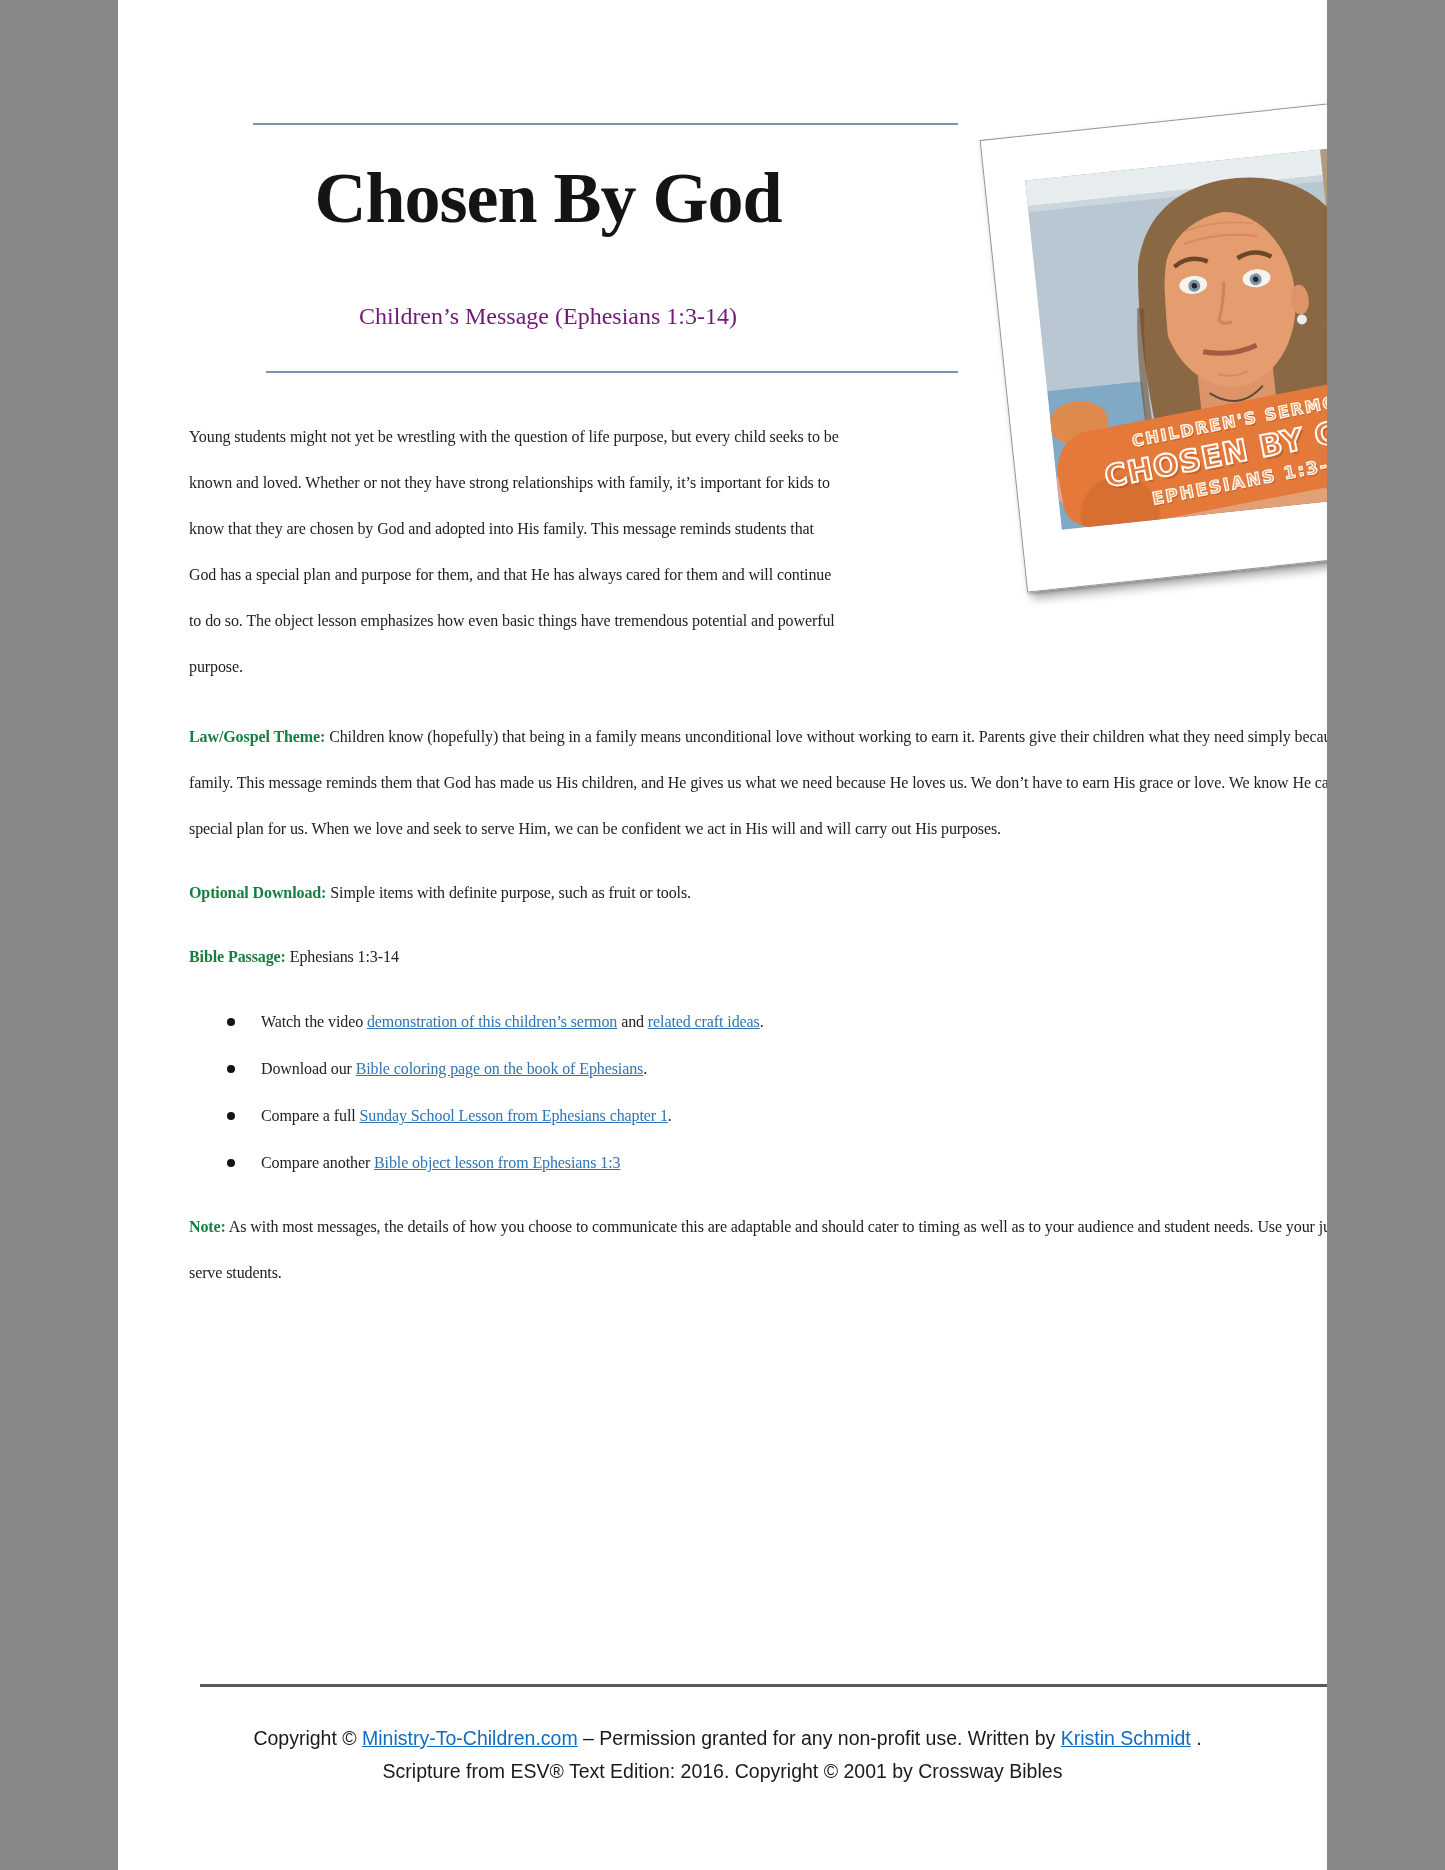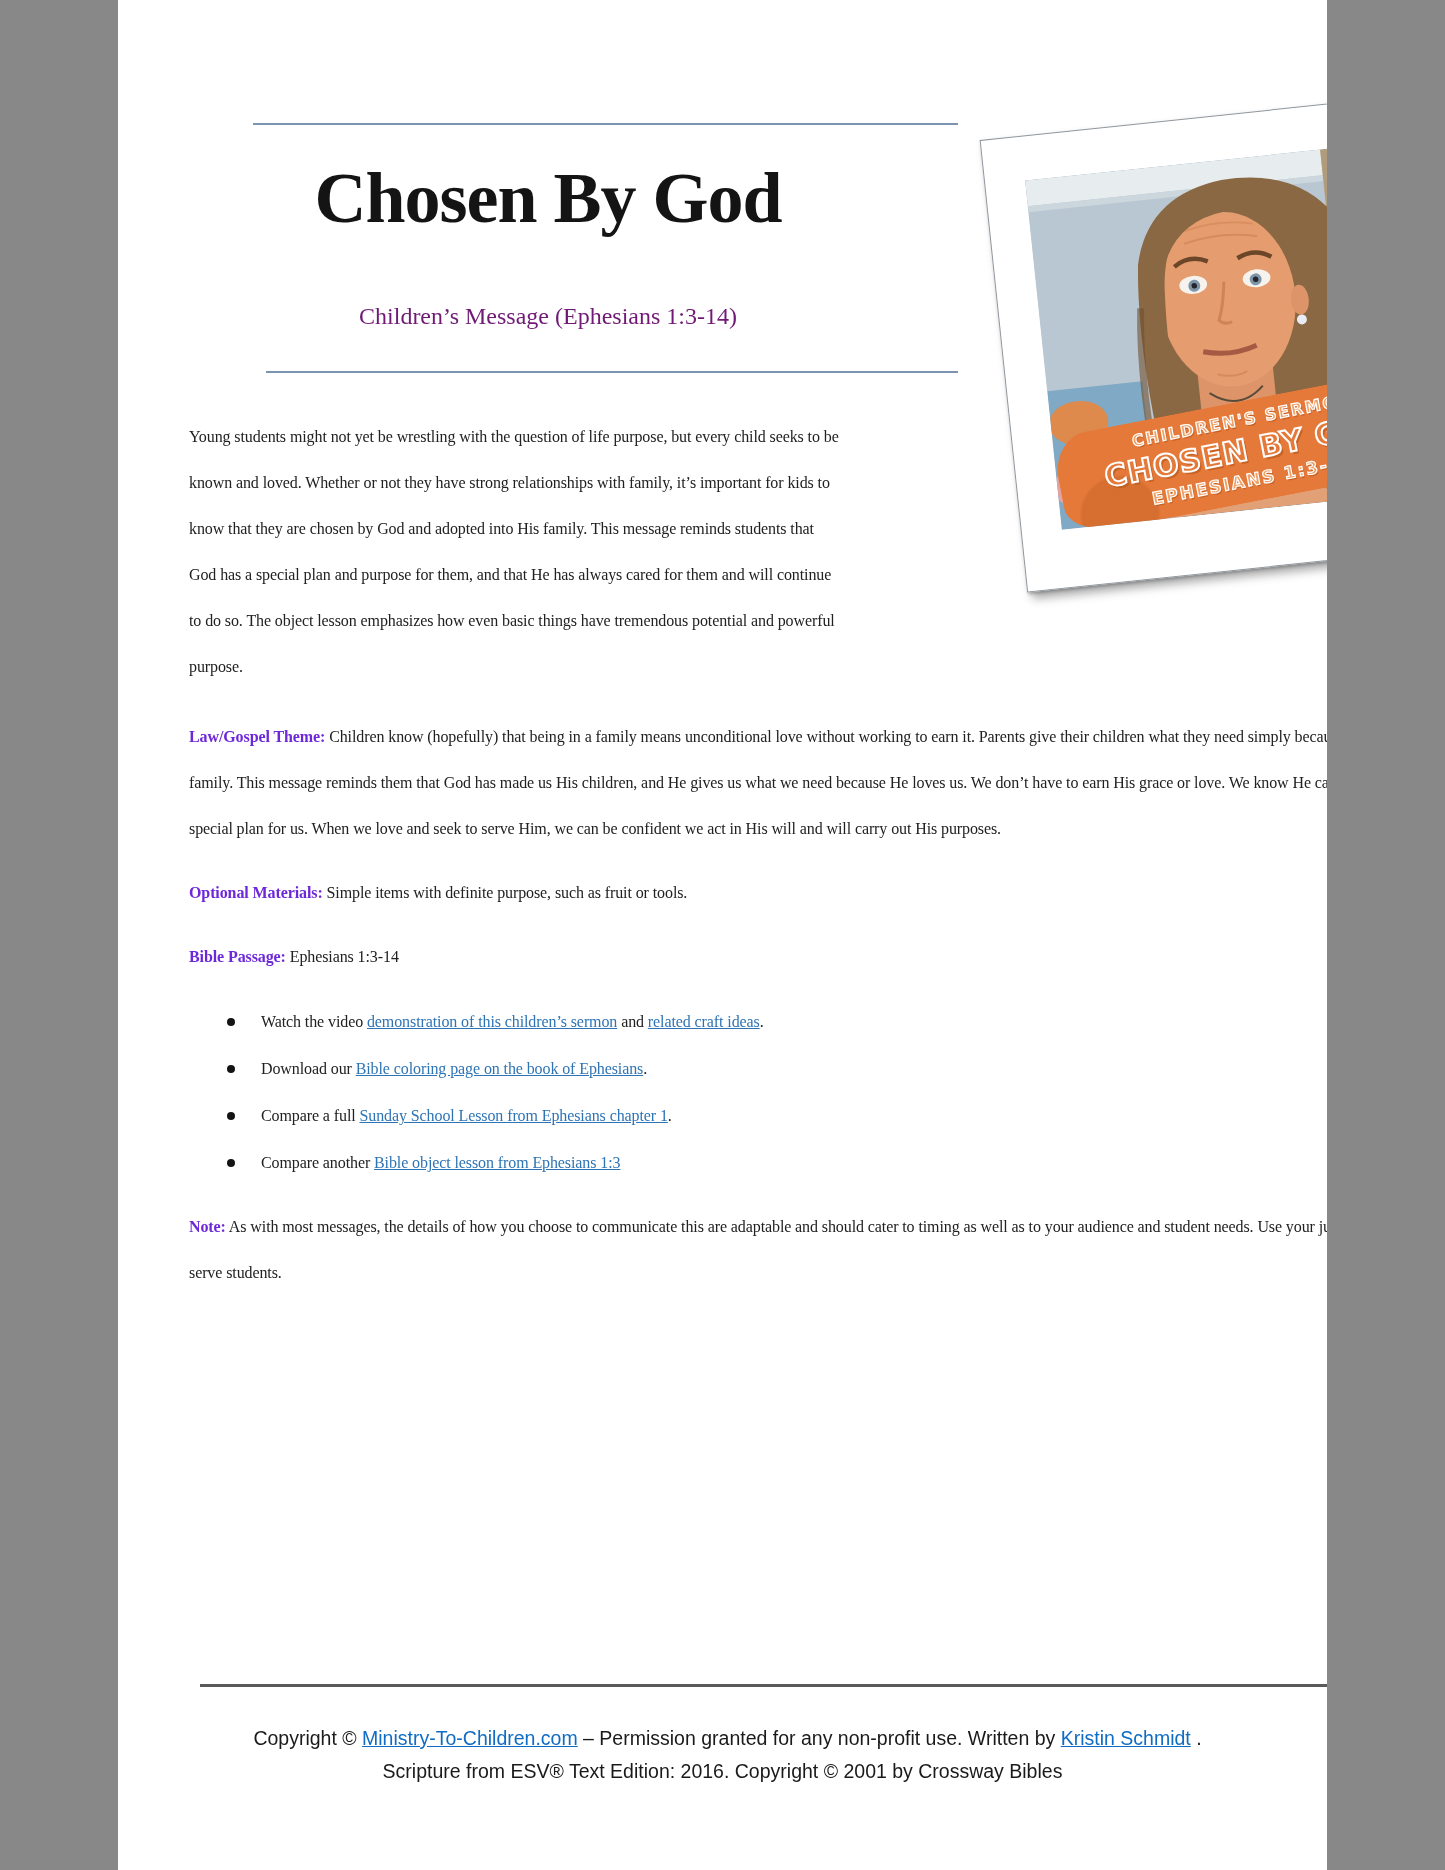--- a/index.html
+++ b/index.html
@@ -59,21 +59,21 @@
     text-shadow:1px 2px 0 rgba(180,85,25,.6);}
   
   .content{
     position:absolute;left:71px;top:414px;width:1303px;
     font-size:16px;letter-spacing:-0.1px;line-height:46px;color:#212121;
   }
   .content p{margin:18px 0 0 0;}
   .content p:first-of-type{margin-top:0;}
   .content p.mt24{margin-top:24px;}
   .wrap-spacer{float:right;width:648px;height:228px;}
-  b{font-weight:700;color:#6d28d9;}
+  b{font-weight:700;color:#15803d;}
   a.blink{color:var(--body-link);text-decoration:underline;cursor:pointer;}
   ul.ideas{list-style:none;margin:18px 0 0 0;padding:0;}
   ul.ideas li{position:relative;padding-left:72px;line-height:47px;}
   .dot{
     position:absolute;left:38px;top:20px;width:8px;height:8px;border-radius:50%;
     background:#141414;
   }
   
   .footer-rule{position:absolute;left:82px;top:1684px;width:1281px;height:3px;background:var(--footer-rule);}
   .footer-line{
@@ -187,21 +187,21 @@
       </div>
     </div>
   </div>
 
   <div class="content">
     <div class="wrap-spacer"></div>
     <p><span>Young students might not yet be wrestling with the question of life purpose, but every child seeks to be known and loved. Whether or not they have strong relationships with family, it’s important for kids to know that they are chosen by God and adopted into His family. This message reminds students that God has a special plan and purpose for them, and that He has always cared for them and will continue to do so.  The object lesson emphasizes how even basic things have tremendous potential and powerful purpose.</span></p>
 
     <p class="mt24"><b>Law/Gospel Theme:</b><span> Children know (hopefully) that being in a family means unconditional love without working to earn it. Parents give their children what they need simply because they are part of the family. This message reminds them that God has made us His children, and He gives us what we need because He loves us. We don’t have to earn His grace or love. We know He calls us His own and has a special plan for us. When we love and seek to serve Him, we can be confident we act in His will and will carry out His purposes.</span></p>
 
-    <p><b>Optional Materials:</b><span> Simple items with definite purpose, such as fruit or tools.</span></p>
+    <p><b>Optional Download:</b><span> Simple items with definite purpose, such as fruit or tools.</span></p>
 
     <p><b>Bible Passage:</b><span> Ephesians 1:3-14</span></p>
 
 
     <ul class="ideas">
       <li>
         <span class="dot"></span>
         <span>Watch the video </span><a class="blink">demonstration of this children’s sermon</a><span> and </span><a class="blink">related craft ideas</a><span>.</span>
       </li>
       <li>

